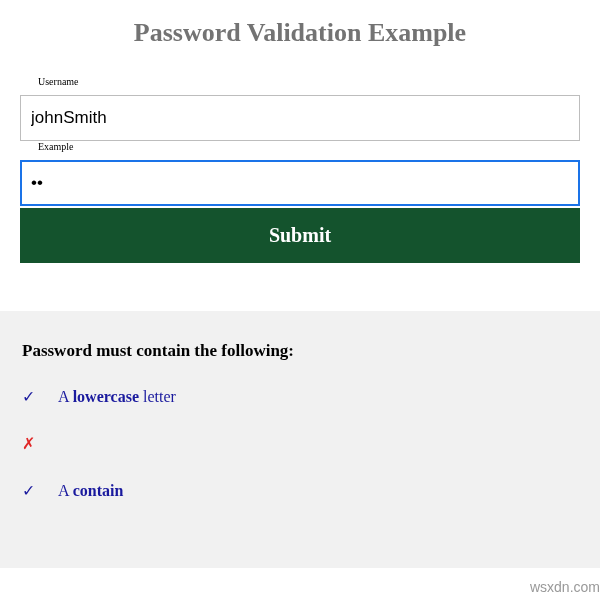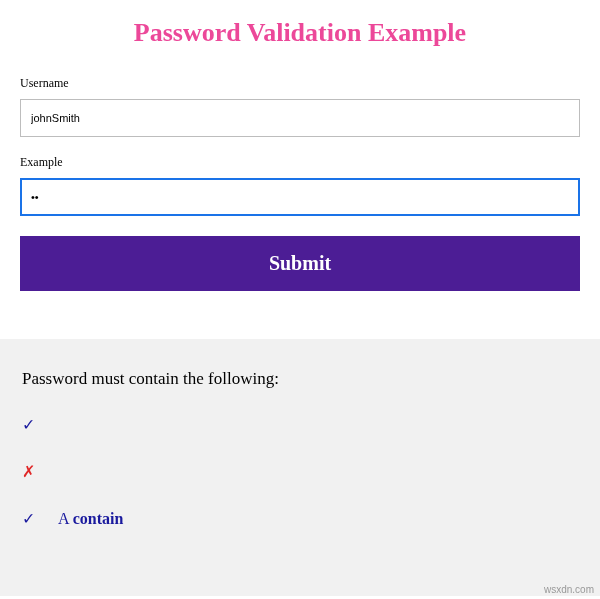--- a/index.html
+++ b/index.html
@@ -16,61 +16,61 @@
       position: relative;
     }
     .container {
       padding: 18px 20px 0 20px;
     }
     h1.title {
       text-align: center;
       font-weight: bold;
       font-size: 26px;
       margin-bottom: 28px;
-      color: #ec4899;
+      color: #737373;
     }
     .field-label {
-      font-size: 12px;
+      font-size: 10px;
       color: #000;
       margin-bottom: 8px;
       display: block;
+      margin-left: 18px;
     }
     .text-input {
       width: 100%;
       font-family: Arial, Helvetica, sans-serif;
-      font-size: 11px;
+      font-size: 17px;
       padding: 12px 10px;
       border: 1px solid #bdbdbd;
       outline: none;
-      margin-bottom: 18px;
       background: #fff;
     }
     .text-input.focused {
       border: 2px solid #1a73e8;
       padding: 11px 9px;
     }
     .submit-btn {
       width: 100%;
-      background: #4c1d95;
+      background: #14532d;
       color: #ffffff;
       font-family: Georgia, 'Times New Roman', Times, serif;
       font-size: 20px;
       font-weight: bold;
       border: none;
       padding: 16px 0;
       cursor: pointer;
       margin-top: 2px;
     }
     .rules-panel {
       margin-top: 48px;
       background: #f1f1f1;
       padding: 30px 22px 40px 22px;
     }
     .rules-heading {
-      font-weight: normal;
+      font-weight: bold;
       font-size: 17px;
       color: #000;
       margin-bottom: 26px;
     }
     .rule-row {
       display: flex;
       align-items: baseline;
       margin-bottom: 28px;
       font-size: 16px;
     }
@@ -90,23 +90,23 @@
     }
     .rule-text.invalid {
       color: #e02828;
     }
     .rule-text strong {
       font-weight: bold;
     }
     .watermark {
       position: absolute;
       bottom: 4px;
-      right: 6px;
+      right: 0;
       font-family: Arial, Helvetica, sans-serif;
-      font-size: 10px;
+      font-size: 14px;
       color: #999;
     }
   </style>
 </head>
 <body>
 
 <div class="container">
   <h1 class="title">Password Validation Example</h1>
 
   <label class="field-label">Username</label>
@@ -116,20 +116,23 @@
   <input type="text" class="text-input focused" value="••" style="">
 
   <button class="submit-btn">Submit</button>
 </div>
 
 <div class="rules-panel">
   <div class="rules-heading">Password must contain the following:</div>
 
   <div class="rule-row">
     <span class="rule-icon valid">✓</span>
+    <span class="rule-text valid">
+      <span>A </span><strong>lowercase</strong><span> letter</span>
+    </span>
   </div>
 
   <div class="rule-row">
     <span class="rule-icon invalid">✗</span>
   </div>
 
   <div class="rule-row">
     <span class="rule-icon valid">✓</span>
     <span class="rule-text valid">
       <span>A </span><strong>contain</strong><span></span>

